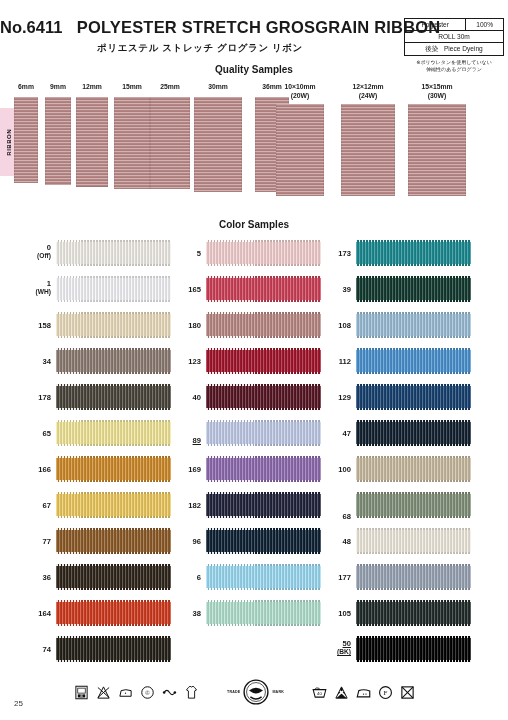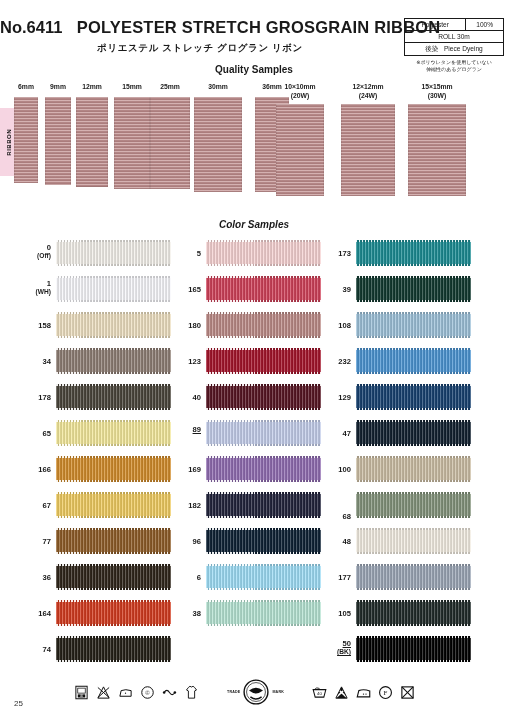--- a/index.html
+++ b/index.html
@@ -33,21 +33,21 @@
     padding:1.5px 1px;line-height:1.25;
   }
   .spec-note{
     margin-top:3px;font-size:5px;line-height:1.45;text-align:center;color:#111;
   }
 
   .section-title{
     position:absolute;width:100%;text-align:center;font-size:10px;font-weight:bold;
   }
   #quality-title{top:64px;}
-  #color-title{top:219px;font-style:italic;}
+  #color-title{top:219px;}
 
   
   .quality-strip{position:absolute;left:0;top:82px;width:508px;height:125px;}
   .q-item{position:absolute;top:0;}
   .q-label{
     font-size:6.8px;font-weight:bold;text-align:center;line-height:1.35;
     white-space:nowrap;
   }
   .q-sw{margin:0 auto;margin-top:4px;position:relative;overflow:hidden;}
 
@@ -260,21 +260,21 @@
         </div>
         <div class="c-row">
           <div class="c-num" style="top: 11px;">123</div>
           <div class="c-sw rib-v" style="background-color: rgb(163, 19, 42);"></div>
         </div>
         <div class="c-row">
           <div class="c-num" style="top: 11px;">40</div>
           <div class="c-sw rib-v" style="background-color: rgb(86, 20, 34);"></div>
         </div>
         <div class="c-row">
-          <div class="c-num" style="top: 7px; text-decoration: underline;">89</div>
+          <div class="c-num" style="top: 18px; text-decoration: underline;">89</div>
           <div class="c-sw rib-v" style="background-color: rgb(195, 205, 234);"></div>
         </div>
         <div class="c-row">
           <div class="c-num" style="top: 11px;">169</div>
           <div class="c-sw rib-v" style="background-color: rgb(143, 107, 176);"></div>
         </div>
         <div class="c-row">
           <div class="c-num" style="top: 11px;">182</div>
           <div class="c-sw rib-v" style="background-color: rgb(32, 34, 58);"></div>
         </div>
@@ -298,21 +298,21 @@
         </div>
         <div class="c-row">
           <div class="c-num" style="top: 11px;">39</div>
           <div class="c-sw rib-v" style="background-color: rgb(16, 56, 46);"></div>
         </div>
         <div class="c-row">
           <div class="c-num" style="top: 11px;">108</div>
           <div class="c-sw rib-v" style="background-color: rgb(156, 192, 216);"></div>
         </div>
         <div class="c-row">
-          <div class="c-num" style="top: 11px;">232</div>
+          <div class="c-num" style="top: 11px;">112</div>
           <div class="c-sw rib-v" style="background-color: rgb(74, 147, 209);"></div>
         </div>
         <div class="c-row">
           <div class="c-num" style="top: 11px;">129</div>
           <div class="c-sw rib-v" style="background-color: rgb(22, 64, 111);"></div>
         </div>
         <div class="c-row">
           <div class="c-num" style="top: 11px;">47</div>
           <div class="c-sw rib-v" style="background-color: rgb(16, 31, 46);"></div>
         </div>

